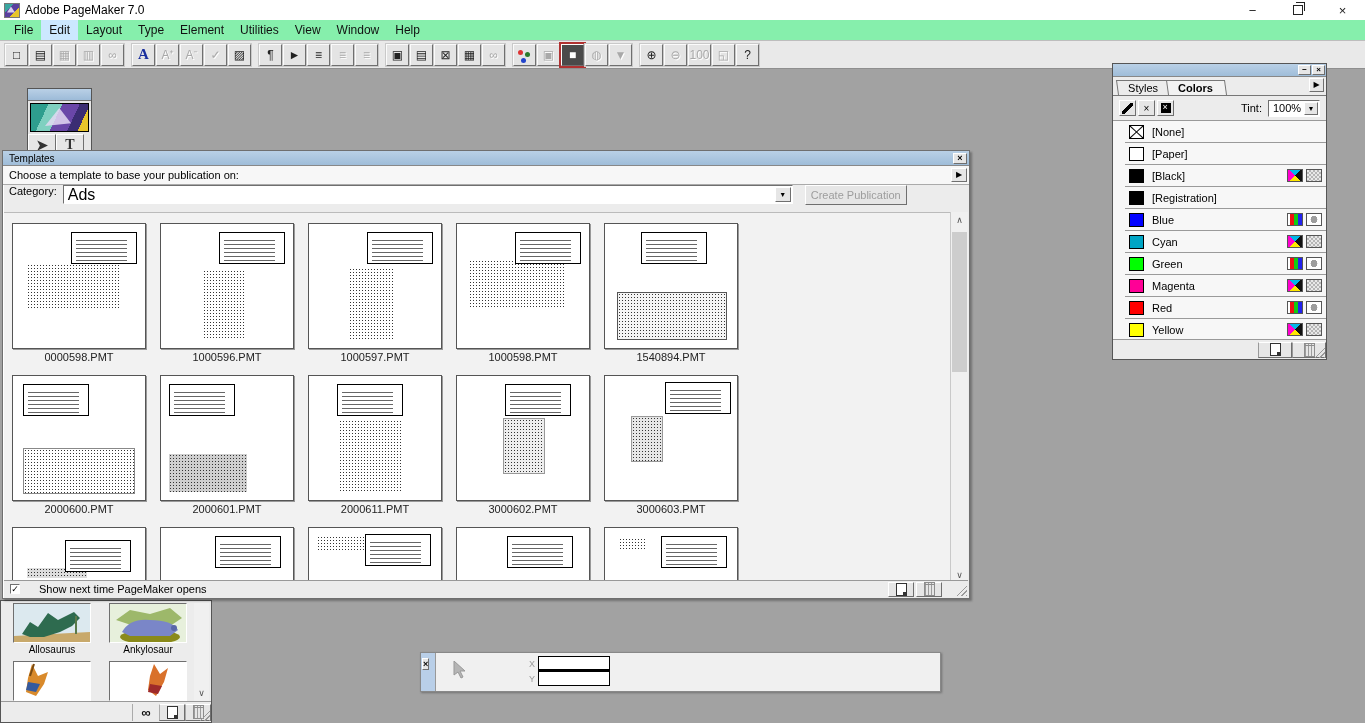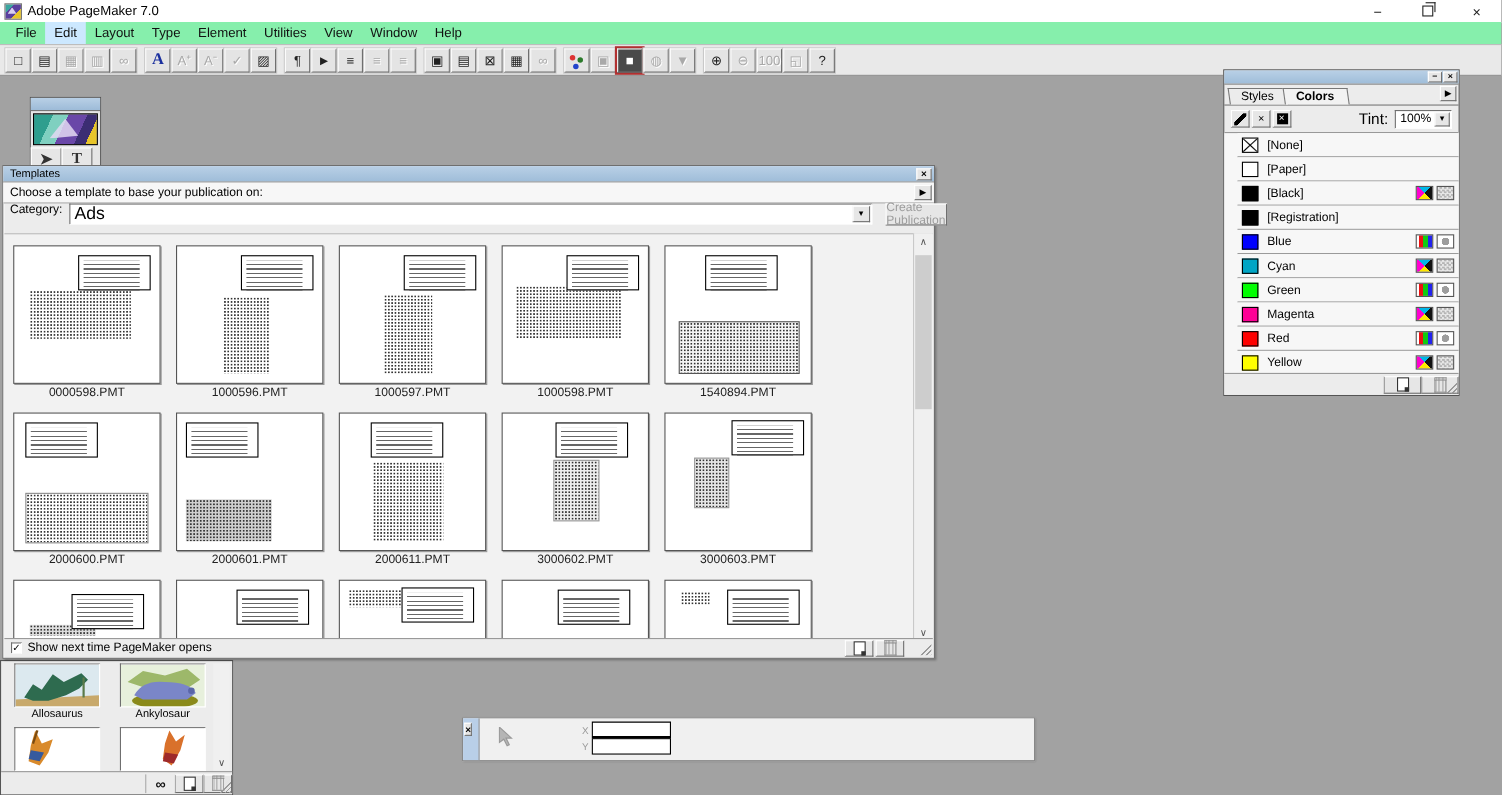--- a/index.html
+++ b/index.html
@@ -38,21 +38,21 @@
   .mini-btn{width:26px;height:15px;display:flex;align-items:center;justify-content:center;}
   
   .toolbox{position:absolute;left:27px;top:88px;width:63px;height:70px;background:#e6e6e6;border:1px solid #555;z-index:4;}
   .pal-titlebar{height:11px;background:linear-gradient(#b9d0e6,#9dbbd8);border-bottom:1px solid #777;}
   .toolbox-logo{margin:2px;height:27px;border:1px solid #000;background:linear-gradient(115deg,#2e9e8e 0 25%,#7fd0c0 25% 45%,#6a47a8 45% 70%,#3b2d73 70% 85%,#e8c52a 85% 100%);position:relative;}
   .toolbox-logo::after{content:'';position:absolute;left:14px;top:4px;width:26px;height:18px;background:#e3d9f2;clip-path:polygon(0 100%,55% 0,100% 85%);opacity:.85;}
   .toolbox-tools{display:flex;}
   .tool-cell{width:28px;height:22px;background:#e6e6e6;border:1px solid;border-color:#fff #6f6f6f #6f6f6f #fff;display:flex;align-items:center;justify-content:center;box-sizing:border-box;}
   .tool-cell .t-glyph{font-family:"Liberation Serif",serif;font-size:14px;font-weight:bold;color:#333;}
   
-  .tmpl-dialog{position:absolute;left:2px;top:150px;width:848px;height:449px;background:#ececec;border:1px solid #6f6f6f;box-shadow:1px 1px 0 #fff inset,2px 2px 2px rgba(0,0,0,.3);z-index:10;box-sizing:border-box;}
+  .tmpl-dialog{position:absolute;left:2px;top:150px;width:968px;height:449px;background:#ececec;border:1px solid #6f6f6f;box-shadow:1px 1px 0 #fff inset,2px 2px 2px rgba(0,0,0,.3);z-index:10;box-sizing:border-box;}
   .tmpl-titlebar{height:14px;background:linear-gradient(#b9d0e6,#9fbdd9);border-bottom:1px solid #888;display:flex;align-items:center;padding:0 2px 0 6px;}
   .tmpl-title{font-size:10px;color:#000;}
   .x-btn{margin-left:auto;width:14px;height:11px;background:#e6e6e6;border:1px solid;border-color:#fff #6f6f6f #6f6f6f #fff;font-size:9px;font-weight:bold;line-height:9px;text-align:center;color:#000;box-sizing:border-box;}
   .tmpl-prompt-row{height:18px;background:#f7f7f7;border-bottom:1px solid #aaa;display:flex;align-items:center;padding-left:6px;}
   .tmpl-prompt{font-size:11px;color:#000;}
   .arrow-btn{margin-left:auto;width:16px;height:14px;margin-right:2px;background:#e6e6e6;border:1px solid;border-color:#fff #6f6f6f #6f6f6f #fff;font-size:8px;text-align:center;line-height:12px;color:#000;box-sizing:border-box;}
   .tmpl-cat-row{height:28px;display:flex;align-items:flex-start;padding:0 6px;}
   .cat-label{font-size:11px;margin-right:6px;}
   .cat-select{flex:0 0 730px;height:19px;background:#fff;border:1px solid;border-color:#6f6f6f #fff #fff #6f6f6f;display:flex;align-items:center;position:relative;box-sizing:border-box;}
   .cat-value{font-size:16px;padding-left:4px;}
@@ -88,38 +88,38 @@
   .v13 .para{left:8px;top:8px;width:56px;height:16px;}
   .v13 .hdr{top:6px;right:10px;}
   .v14 .hdr{top:8px;right:16px;}
   .v15 .hdr{top:8px;right:10px;}
   .v15 .para{left:14px;top:10px;width:26px;height:12px;}
   .tmpl-scroll{position:absolute;right:1px;top:61px;width:17px;height:371px;background:#f0f0f0;border-left:1px solid #c9c9c9;}
   .scroll-arrow{height:16px;display:flex;align-items:center;justify-content:center;font-size:9px;color:#555;}
   .tmpl-thumb-v{position:absolute;left:1px;right:1px;top:20px;height:140px;background:#cdcdcd;}
   .tmpl-bottom{position:absolute;left:1px;right:1px;bottom:1px;height:16px;background:#ececec;border-top:1px solid #999;display:flex;align-items:center;padding-left:6px;}
   .chk{width:10px;height:10px;background:#fff;border:1px solid;border-color:#6f6f6f #fff #fff #6f6f6f;font-size:9px;line-height:9px;text-align:center;color:#000;box-sizing:border-box;}
-  .chk-label{font-size:11px;margin-left:5px;}
+  .chk-label{font-size:11px;margin-left:19px;}
   .tmpl-bottom .mini-btn{margin-left:auto;}
   .tmpl-bottom .mini-btn + .mini-btn{margin-left:2px;margin-right:26px;}
   
   .colors-pal{position:absolute;left:1112px;top:63px;width:215px;height:297px;background:#ececec;border:1px solid #555;z-index:8;box-sizing:border-box;}
   .colors-titlebar{height:12px;background:linear-gradient(#b9d0e6,#9fbdd9);border-bottom:1px solid #888;display:flex;justify-content:flex-end;align-items:center;padding-right:1px;gap:1px;}
   .tiny-btn{width:13px;height:10px;background:#e6e6e6;border:1px solid;border-color:#fff #6f6f6f #6f6f6f #fff;font-size:8px;font-weight:bold;line-height:7px;text-align:center;box-sizing:border-box;}
   .tabs-row{height:18px;display:flex;align-items:flex-end;padding-left:4px;border-bottom:1px solid #777;position:relative;}
   .tab{font-size:11px;padding:1px 12px 1px 10px;border:1px solid #777;border-bottom:none;background:#ececec;transform:skewX(8deg);margin-right:-4px;}
   .tab span{display:inline-block;transform:skewX(-8deg);}
   .tab.active{font-weight:bold;background:#f2f2f2;z-index:2;position:relative;}
   .tab-arrow{position:absolute;right:2px;bottom:2px;width:15px;height:14px;background:#e6e6e6;border:1px solid;border-color:#fff #6f6f6f #6f6f6f #fff;font-size:8px;text-align:center;line-height:12px;box-sizing:border-box;}
   .colors-toolbar{height:24px;display:flex;align-items:center;padding:0 6px;gap:2px;}
   .ct-btn{width:17px;height:16px;background:#e6e6e6;border:1px solid;border-color:#fff #6f6f6f #6f6f6f #fff;display:flex;align-items:center;justify-content:center;font-size:10px;box-sizing:border-box;}
   .icon-pen{width:11px;height:11px;background:linear-gradient(135deg,transparent 38%,#000 38% 62%,transparent 62%);}
   .icon-boxx{width:10px;height:10px;background:#000;position:relative;}
   .icon-boxx::after{content:'×';color:#fff;font-size:9px;position:absolute;left:2px;top:-1px;}
-  .tint-label{margin-left:auto;font-size:14px;text-align:right;}
+  .tint-label{margin-left:auto;font-size:11px;text-align:right;}
   .tint-select{width:52px;height:17px;margin-left:4px;background:#fff;border:1px solid;border-color:#6f6f6f #fff #fff #6f6f6f;display:flex;align-items:center;position:relative;box-sizing:border-box;}
   .tint-value{font-size:11px;padding-left:4px;}
   .tint-arrow{position:absolute;right:1px;top:1px;bottom:1px;width:14px;background:#e6e6e6;border:1px solid;border-color:#fff #6f6f6f #6f6f6f #fff;font-size:7px;display:flex;align-items:center;justify-content:center;box-sizing:border-box;}
   .color-list{background:#f7f7f7;border-top:1px solid #999;padding-left:12px;}
   .color-row{height:21px;border-bottom:1px solid #9a9a9a;display:flex;align-items:center;padding:0 4px;background:#f7f7f7;}
   .swatch{width:15px;height:14px;border:1px solid #000;margin-right:8px;box-sizing:border-box;background:#fff;}
   .swatch.none-cross{background:linear-gradient(to top right,transparent calc(50% - 1px),#000 50%,transparent calc(50% + 1px)),linear-gradient(to bottom right,transparent calc(50% - 1px),#000 50%,transparent calc(50% + 1px)),#fff;}
   .color-name{font-size:11px;color:#000;}
   .row-icons{margin-left:auto;display:flex;gap:3px;}
   .row-ic{width:16px;height:13px;border:1px solid #555;box-sizing:border-box;background:#fff;}

